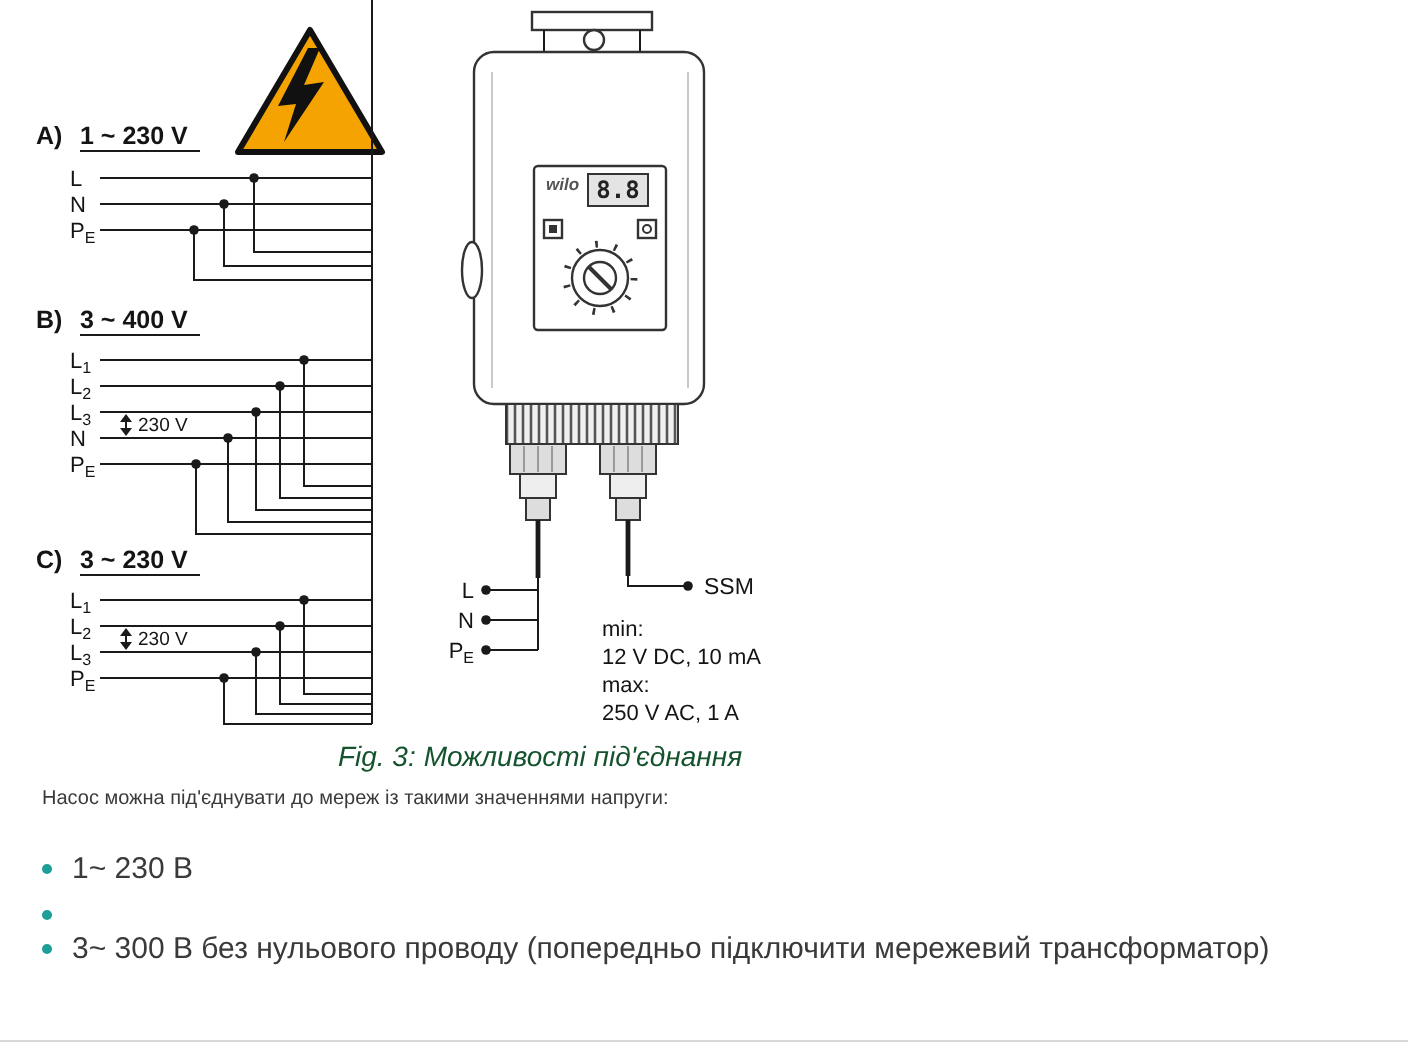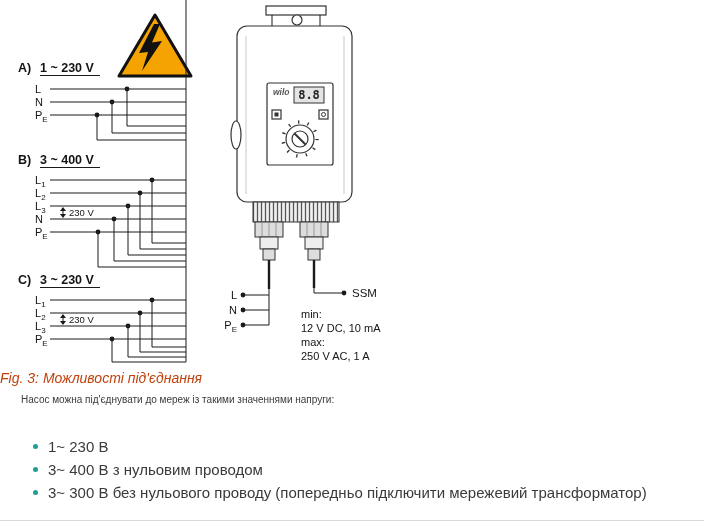--- a/index.html
+++ b/index.html
@@ -14,25 +14,25 @@
   .rating-text{font-size:11px;}
   .ssm-text{font-size:11.5px;}
   .term-label{font-size:11px;}
   .brand-text{font-size:8.5px;font-style:italic;font-weight:bold;fill:#555;}
   .seg-text{font-family:"DejaVu Sans Mono",monospace;font-size:12px;font-weight:bold;fill:#222;}
   .wire{stroke:#1a1a1a;stroke-width:1;fill:none;}
   .thick{stroke:#1a1a1a;stroke-width:2.4;fill:none;}
   .outline{stroke:#333;fill:#fff;stroke-width:1.2;}
   .shade{stroke:#c9c9c9;stroke-width:1;}
   .dotf{fill:#1a1a1a;}
-  .caption{position:absolute;top:370px;left:0;width:540px;
-           font-style:italic;font-size:14px;color:#c2410c;}
+  .caption{position:absolute;top:370px;left:0;width:540px;text-align:center;
+           font-style:italic;font-size:14px;color:#14532d;}
   .caption .fig{margin-right:4px;}
   .intro{position:absolute;top:394px;left:21px;font-size:10px;color:#3a3a3a;}
-  .bullets{position:absolute;top:426px;left:21px;margin:12px;padding:0;list-style:none;}
+  .bullets{position:absolute;top:426px;left:21px;margin:0;padding:0;list-style:none;}
   .bullets li{display:flex;align-items:flex-start;margin-bottom:6px;
               font-size:15px;line-height:17px;color:#3a3a3a;}
   .dot{flex:0 0 auto;width:5px;height:5px;border-radius:50%;background:#1D9E96;margin:6px 10px 0 0;}
   .footer-divider{position:absolute;top:520px;left:0;width:704px;height:1px;background:#d8d8d8;}
 </style>
 </head>
 <body>
 
 <div class="page">
 
@@ -213,21 +213,20 @@
 
   <div class="intro">Насос можна під'єднувати до мереж із такими значеннями напруги:</div>
 
   <ul class="bullets">
     <li>
         <span class="dot"></span>
         <span>1~ 230 В</span>
       </li>
     <li>
         <span class="dot"></span>
-        <span>3~ 400 В з нульовим проводом</span>
       </li>
     <li>
         <span class="dot"></span>
         <span>3~ 300 В без нульового проводу (попередньо підключити мережевий трансформатор)</span>
       </li>
   </ul>
 
   <div class="footer-divider"></div>
 </div>
 

